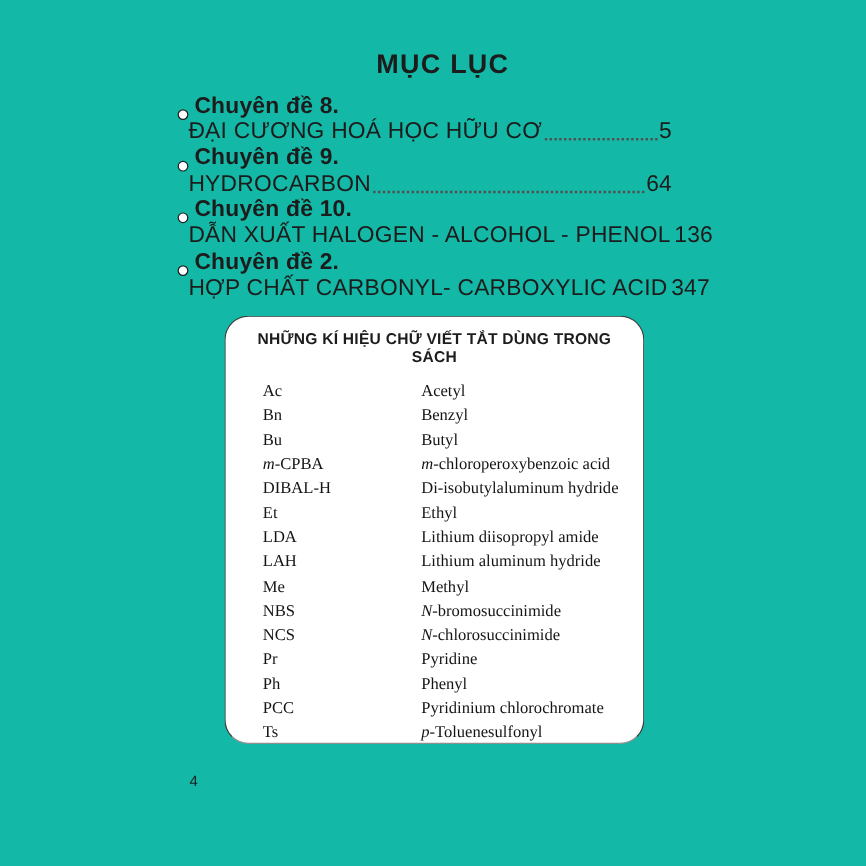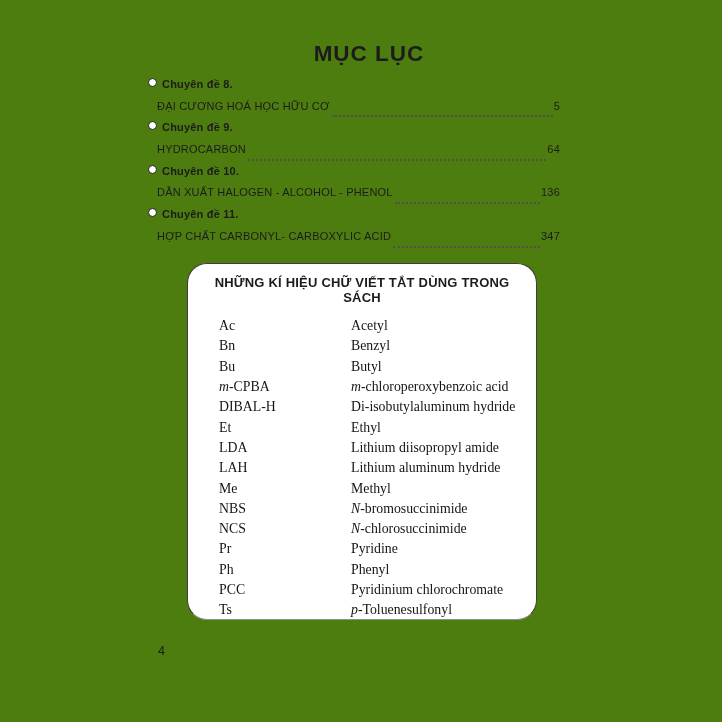--- a/index.html
+++ b/index.html
@@ -1,26 +1,26 @@
 <!DOCTYPE html>
 <html><head>
 <meta charset="utf-8">
 <style>
   html, body { margin:0; padding:0; background:#ffffff; }
   body { width:722px; height:722px; overflow:hidden; }
   .sheet {
-    position:relative; width:722px; height:722px; background:#4d7c0f;
+    position:relative; width:722px; height:722px; background:#14b8a6;
     font-family:"Liberation Sans","DejaVu Sans",sans-serif; color:#1c1c1c;
   }
   .doc-title {
     position:absolute; top:41px; left:16px; right:0;
     text-align:center; font-size:22.5px; font-weight:bold; letter-spacing:1px;
   }
   .toc { position:absolute; left:148px; right:162px; top:78px; }
-  .toc-row { height:21.7px; display:flex; align-items:flex-start; font-size:11px; letter-spacing:0.2px; }
+  .toc-row { height:21.7px; display:flex; align-items:flex-end; font-size:19px; letter-spacing:0.2px; }
   .toc-heading { font-weight:bold; }
   .bullet {
     flex:none; width:7px; height:7px; border:1.6px solid #1d1d1d;
     border-radius:50%; margin-right:5px; background:#fff;
   }
   .toc-entry { padding-left:9px; }
   .entry-title { white-space:nowrap; }
   .leader {
     flex:1; height:0; align-self:flex-end;
     border-bottom:2px dotted #51504f; margin:0 1px 4px 2px;
@@ -79,21 +79,21 @@
       <span class="toc-heading">Chuyên đề 10.</span>
     </div>
     <div class="toc-row toc-entry">
       <span class="entry-title">DẪN XUẤT HALOGEN - ALCOHOL - PHENOL</span>
       <span class="leader"></span>
       <span class="pagenum">136</span>
     </div>
 
     <div class="toc-row">
       <span class="bullet"></span>
-      <span class="toc-heading">Chuyên đề 11.</span>
+      <span class="toc-heading">Chuyên đề 2.</span>
     </div>
     <div class="toc-row toc-entry">
       <span class="entry-title">HỢP CHẤT CARBONYL- CARBOXYLIC ACID</span>
       <span class="leader"></span>
       <span class="pagenum">347</span>
     </div>
 
   </div>
 
   <div class="abbr-box">

